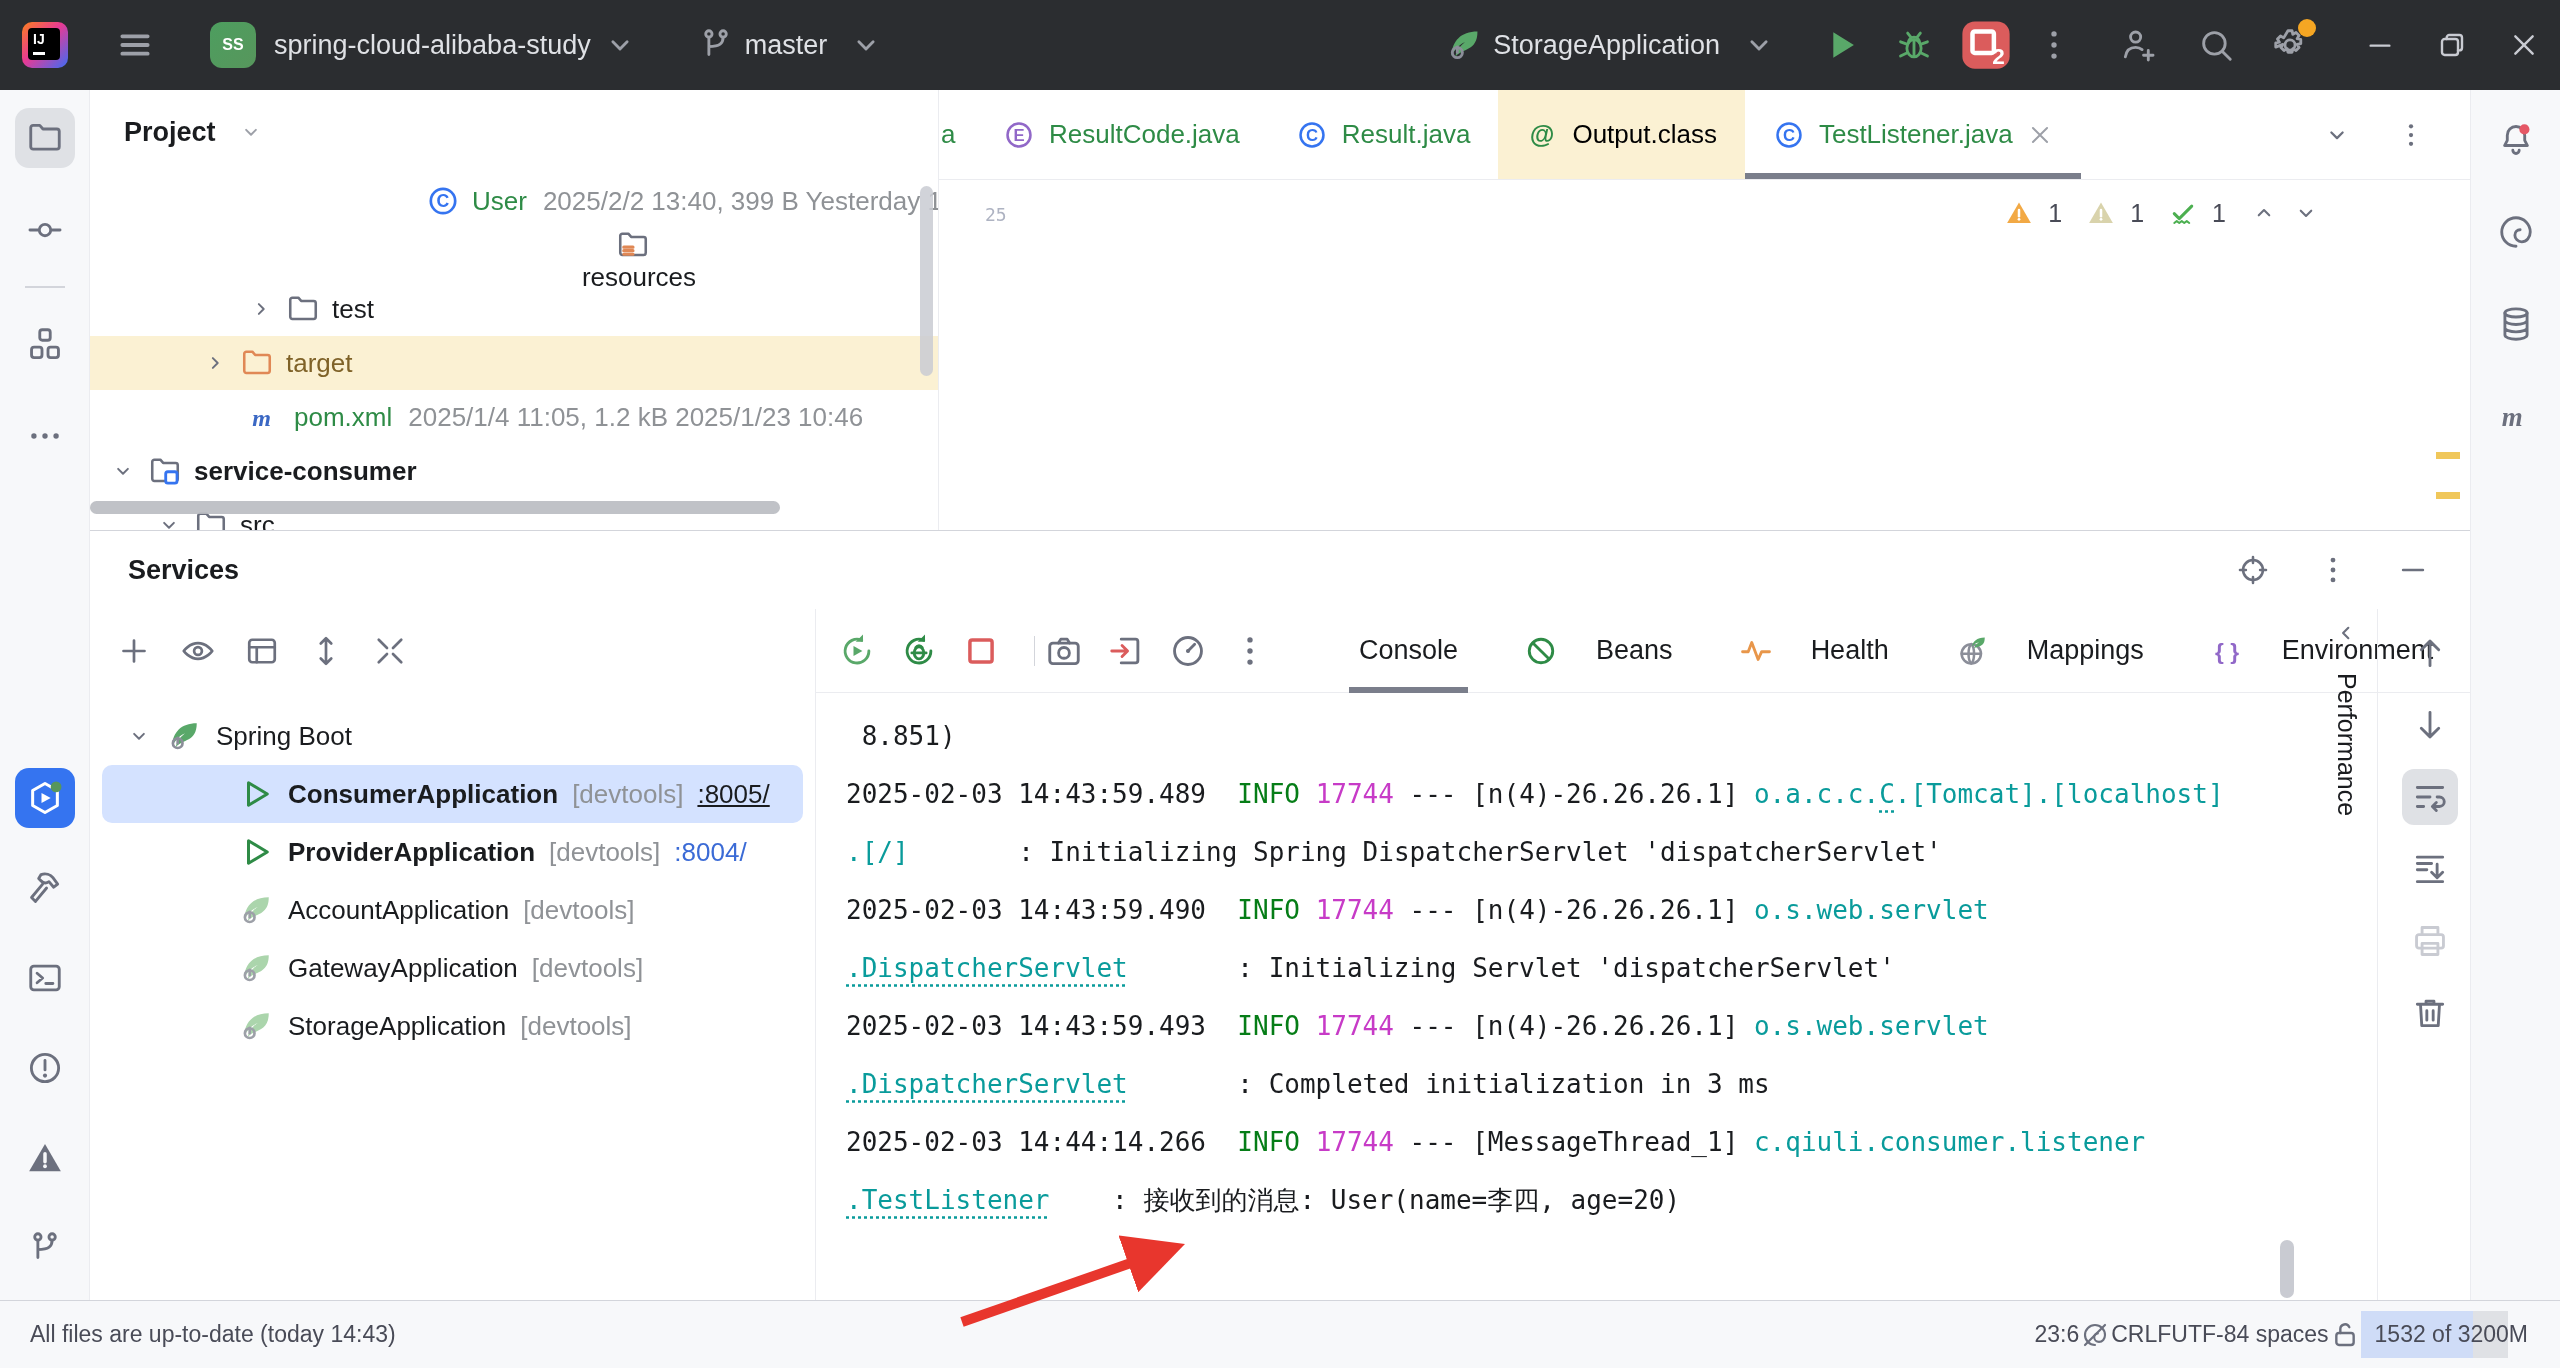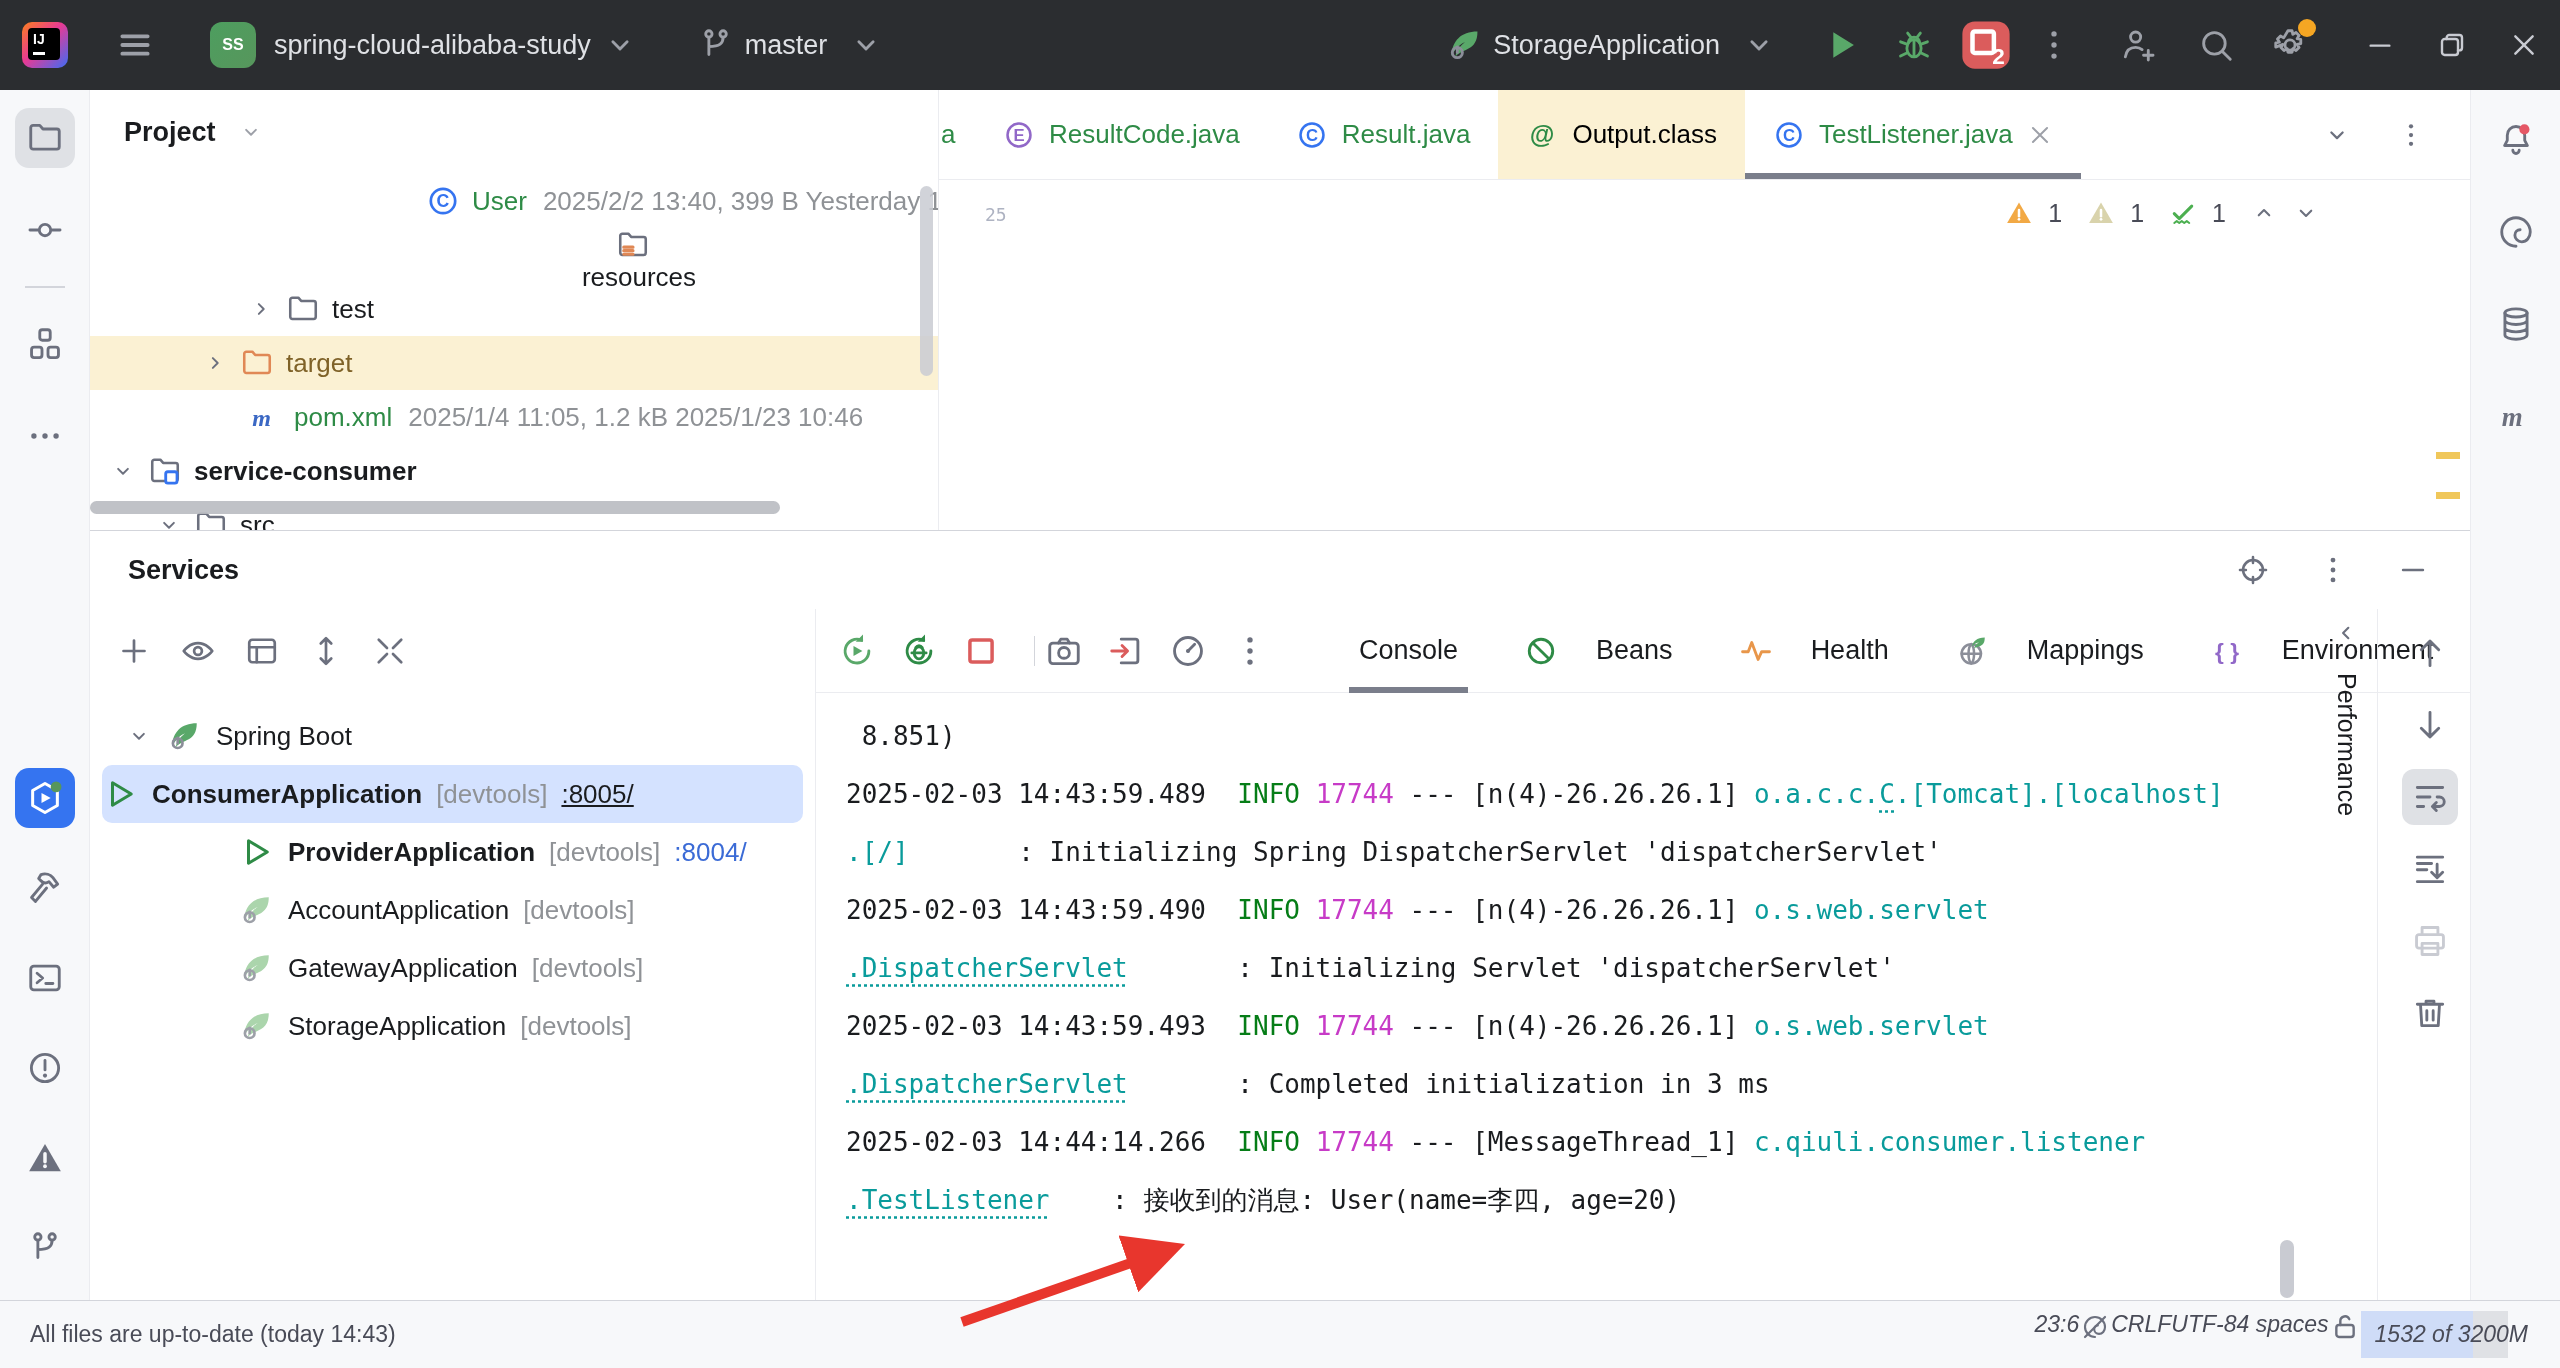--- a/index.html
+++ b/index.html
@@ -133,21 +133,21 @@
     border-radius:12px; }
   .sidecol .slot2.sel { background:#DFE1E5; }
   .sidecol .icon { width:38px; height:38px; }
   .cscroll-v { position:absolute; right:176px; bottom:2px; width:14px; height:58px;
     background:#C9CBD2; border-radius:7px; }
 
   
   .statusbar { position:absolute; left:0; right:0; bottom:0; height:68px; background:#F7F8FA;
     border-top:1px solid #D3D5DB; display:flex; align-items:center; font-size:23px;
     color:#494B57; padding:0 18px 0 30px; }
-  .statusbar .right { display:flex; align-items:flex-start; margin-left:auto;font-style:italic; }
+  .statusbar .right { display:flex; align-items:center; margin-left:auto; }
   .statusbar .icon { width:32px; height:32px; color:#6C707E; }
   .memwidget { padding:10px 14px; background:linear-gradient(90deg,#CFDCF7 0 62%,#DFE1E5 62% 81%,rgba(0,0,0,0) 81%); }
 
   .annotation { position:absolute; inset:0; pointer-events:none; }
 </style>
 </head>
 <body>
 
 <div class="app">
 
@@ -664,21 +664,21 @@
               </span>
               <span class="icon" style="width: 36px; height: 36px;">
                 <svg viewBox="0 0 24 24" width="100%" height="100%" fill="none" stroke="currentColor" stroke-width="1.8" stroke-linecap="round" stroke-linejoin="round">
                   <path d="M20.5 3.5C10 3.5 4.5 9.5 4 19c3.5-7 9-9 9-9s-5.5 3.5-6.5 9.5C11 14 20.5 16 20.5 3.5z" fill="#59A869" stroke="none"></path>
                   <circle cx="7.8" cy="16.8" r="3.2" stroke="#8B8E99"></circle>
                   <path d="M7.8 13.2v3.6" stroke="#8B8E99"></path>
                 </svg>
               </span>
               <span>Spring Boot</span>
             </div>
-            <div class="strow sel" style="">
+            <div class="strow sel" style="padding-left: 136px;">
               <span class="icon" style="width: 36px; height: 36px;">
                 <svg viewBox="0 0 24 24" width="100%" height="100%" fill="none" stroke="currentColor" stroke-width="1.8" stroke-linecap="round" stroke-linejoin="round">
                   <path d="M7 4.5l12.5 7.5L7 19.5z" stroke="#2E8B46" stroke-width="2"></path>
                 </svg>
               </span>
               <span class="pt-bold">ConsumerApplication</span>
               <span class="tag">[devtools]</span>
               <span class="lnk dark">:8005/</span>
             </div>
             <div class="strow" style="padding-left: 136px;">

